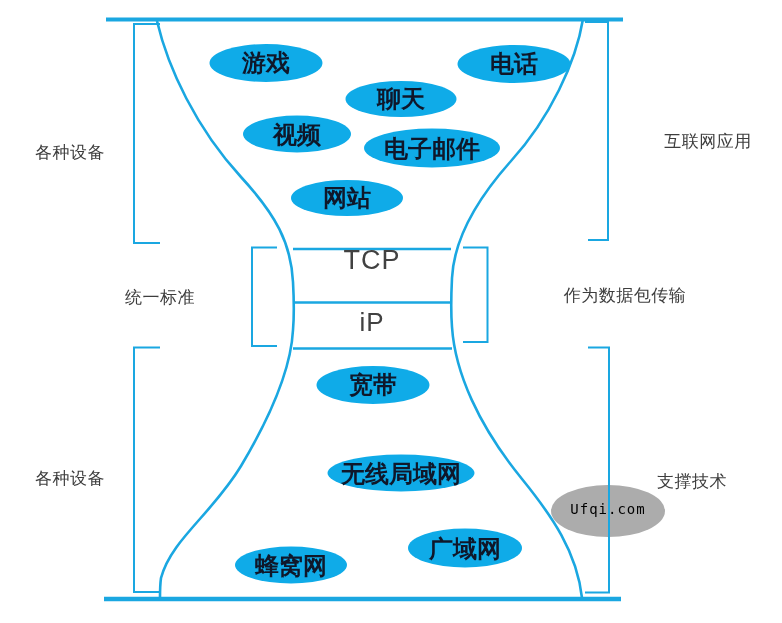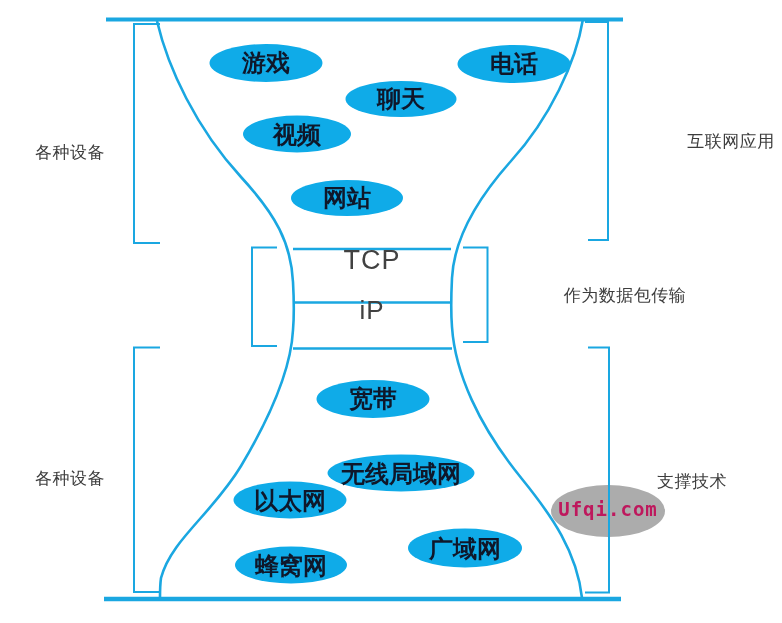--- a/index.html
+++ b/index.html
@@ -34,24 +34,24 @@
     position:absolute;
     transform:translate(-50%,-50%);
     color:#414141;
     font-size:27px;
     letter-spacing:1px;
     white-space:nowrap;
   }
   .watermark-text{
     position:absolute;
     transform:translate(-50%,-50%);
-    color:#be185d;
+    color:#000000;
     font-family:"DejaVu Sans Mono","Liberation Mono",monospace;
-    font-weight:bold;
-    font-size:19px;
+    font-weight:normal;
+    font-size:14px;
     letter-spacing:1px;
     white-space:nowrap;
   }
 </style>
 </head>
 <body>
 
 <div class="stage">
 
   <svg width="782" height="623" viewBox="0 0 782 623">
@@ -77,32 +77,33 @@
     <path d="M585,22 H608 V240 H588" fill="none" stroke="#1aa7e1" stroke-width="2"></path>
     <path d="M588,347.5 H609 V592.5 H585" fill="none" stroke="#1aa7e1" stroke-width="2"></path>
     <path d="M277,247.5 H252 V346 H277" fill="none" stroke="#1aa7e1" stroke-width="2"></path>
     <path d="M463,247.5 H487.5 V342 H463" fill="none" stroke="#1aa7e1" stroke-width="2"></path>
   </svg>
 
   <div class="node" style="left:266px;top:63px;width:113px;height:38px;">游戏</div>
   <div class="node" style="left:514px;top:64px;width:113px;height:38px;">电话</div>
   <div class="node" style="left:297px;top:134px;width:108px;height:37px;">视频</div>
   <div class="node" style="left:401px;top:99px;width:111px;height:36px;">聊天</div>
+  <div class="node" style="left:432px;top:148px;width:136px;height:39px;">电子邮件</div>
   <div class="node" style="left:347px;top:198px;width:112px;height:36px;">网站</div>
 
-  <div class="node" style="left:373px;top:399px;width:113px;height:38px;">宽带</div>
+  <div class="node" style="left:373px;top:385px;width:113px;height:38px;">宽带</div>
   <div class="node" style="left:401px;top:473px;width:147px;height:37px;">无线局域网</div>
-  <div class="node" style="left:290px;top:500px;width:113px;height:37px;">以太网</div>
   <div class="node" style="left:465px;top:548px;width:114px;height:39px;text-align:center;">广域网</div>
   <div class="node" style="left:291px;top:565px;width:112px;height:37px;">蜂窝网</div>
 
   <div class="core-label" style="left:372px;top:260px;">TCP</div>
-  <div class="core-label" style="left:372px;top:310px;font-size:26px;">iP</div>
+  <div class="core-label" style="left:372px;top:322px;font-size:26px;">iP</div>
 
   <div class="side-label" style="left:70px;top:152px;">各种设备</div>
+  <div class="side-label" style="left:160px;top:297px;">统一标准</div>
   <div class="side-label" style="left:70px;top:478px;">各种设备</div>
-  <div class="side-label" style="left:708px;top:141px;margin-left:23px;">互联网应用</div>
+  <div class="side-label" style="left:708px;top:141px;">互联网应用</div>
   <div class="side-label" style="left:625px;top:295px;">作为数据包传输</div>
   <div class="side-label" style="left:692px;top:481px;">支撑技术</div>
 
   <div class="watermark-text" style="left:608px;top:509px;">Ufqi.com</div>
 
 </div>
 
 </body></html>

